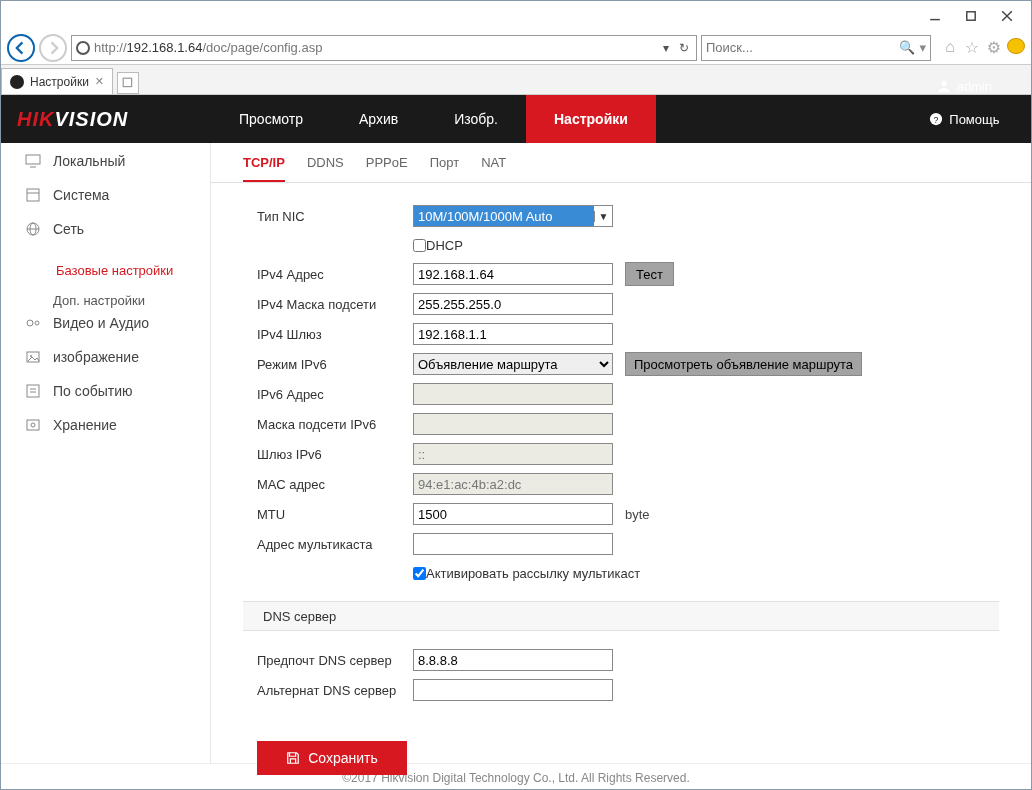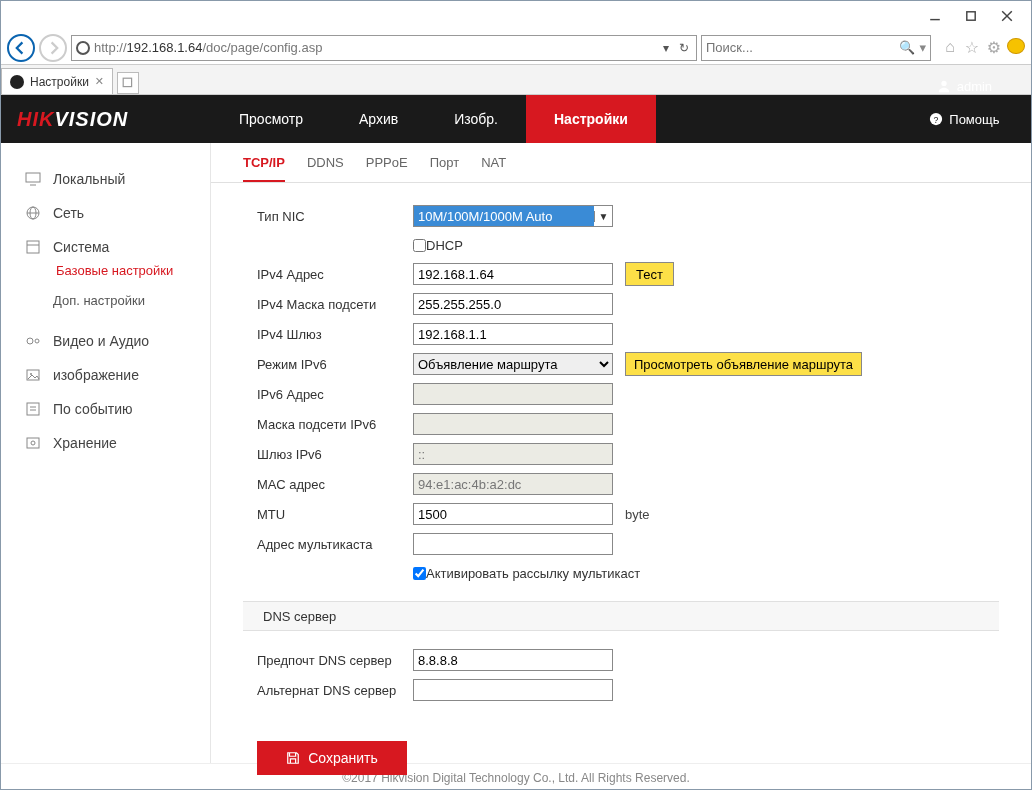--- a/index.html
+++ b/index.html
@@ -35,41 +35,41 @@
   .topnav { display:flex; height:100%; }
   .topnav-item { padding:15px 28px; display:flex; align-items:center; cursor:pointer; }
   .topnav-item.active { background:#d71820; font-weight:bold; }
   .top-right { margin-left:auto; display:flex; align-items:center; gap:18px; padding-right:18px; font-size:13px;flex-direction:column; }
   .top-right .item { display:flex; align-items:center; gap:6px; }
   .top-right svg { width:14px; height:14px; }
 
   
   .main { display:flex; height: calc(790px - 30px - 34px - 30px - 48px - 28px); }
   .sidebar { width:210px; border-right:1px solid #e6e6e6; padding-top:10px; }
-  .side-item { display:flex; align-items:flex-end; gap:12px; height:34px; padding-left:24px; font-size:14px; color:#444; cursor:pointer; }
+  .side-item { display:flex; align-items:flex-start; gap:12px; height:34px; padding-left:24px; font-size:14px; color:#444; cursor:pointer; }
   .side-item svg, .side-item .icon { width:16px; height:16px; color:#888; }
   .side-sub { padding-left:52px; height:30px; display:flex; align-items:center; font-size:13px; color:#555; }
   .side-sub.active { color:#d71820; border-left:3px solid #d71820; margin-left:-3px; padding-left:55px; }
 
   .content { flex:1; position:relative; }
   .subtabs { display:flex; gap:22px; padding:12px 32px 0; border-bottom:1px solid #e0e0e0; }
   .subtab { padding-bottom:10px; color:#666; font-size:13px; cursor:pointer; }
   .subtab.active { color:#d71820; border-bottom:2px solid #d71820; font-weight:bold; }
 
   .form { padding: 18px 32px 0 46px; }
   .row { display:flex; align-items:center; height:30px; margin-bottom:0; }
   .row .label { width:156px; font-size:13px; color:#333; }
   .row input[type=text] { width:200px; height:22px; border:1px solid #888; padding:0 4px; font-size:13px; }
   .row input[readonly] { background:#ebebe4; color:#777; }
   .row select { width:200px; height:22px; border:1px solid #888; font-size:13px; }
   .row .select-hl { width:200px; height:22px; border:1px solid #888; background:#fff; display:flex; align-items:center; }
   .row .select-hl .sel-text { flex:1; background:#3a8bd6; color:#fff; padding:0 4px; font-size:13px; height:100%; display:flex; align-items:center; }
   .row .select-hl .sel-arrow { width:18px; text-align:center; border-left:1px solid #888; font-size:10px; }
   .row .after { margin-left:12px; font-size:13px; color:#444; }
-  .row button.side { height:24px; padding:0 10px; border:1px solid #888; background:#fde047; font-size:13px; }
+  .row button.side { height:24px; padding:0 10px; border:1px solid #888; background:#a3a3a3; font-size:13px; }
   .checkbox-row { padding-left:156px; display:flex; align-items:center; height:28px; font-size:13px; }
 
   .section-head { height:30px; border:1px solid #e0e0e0; border-left:none; border-right:none; background:#f7f7f7; font-weight:normal; font-size:13px; display:flex; align-items:center; padding-left:20px; margin: 14px 0 14px -14px; }
 
   .save-btn { width:150px; height:34px; background:#d71820; color:#fff; border:none; font-size:14px; display:flex; align-items:center; justify-content:center; gap:8px; margin:36px 0; cursor:pointer; }
 
   .footer { height:28px; display:flex; align-items:center; justify-content:center; font-size:12px; color:#888; border-top:1px solid #eee; }
 </style>
 </head>
 <body>
@@ -178,32 +178,32 @@
   <div class="sidebar">
     <div class="side-item">
       <svg class="icon" viewBox="0 0 16 16">
           <rect x="1" y="2" width="14" height="9" fill="none" stroke="currentColor"></rect>
           <line x1="5" y1="14" x2="11" y2="14" stroke="currentColor"></line>
         </svg>
       <span>Локальный</span>
     </div>
     <div class="side-item">
       <svg class="icon" viewBox="0 0 16 16">
+          <rect x="2" y="2" width="12" height="12" fill="none" stroke="currentColor"></rect>
+          <line x1="2" y1="6" x2="14" y2="6" stroke="currentColor"></line>
+        </svg>
+      <span>Система</span>
+    </div>
+    <div class="side-item">
+      <svg class="icon" viewBox="0 0 16 16">
           <circle cx="8" cy="8" r="6" fill="none" stroke="currentColor"></circle>
           <ellipse cx="8" cy="8" rx="3" ry="6" fill="none" stroke="currentColor"></ellipse>
           <line x1="2" y1="8" x2="14" y2="8" stroke="currentColor"></line>
         </svg>
       <span>Сеть</span>
-    </div>
-    <div class="side-item">
-      <svg class="icon" viewBox="0 0 16 16">
-          <rect x="2" y="2" width="12" height="12" fill="none" stroke="currentColor"></rect>
-          <line x1="2" y1="6" x2="14" y2="6" stroke="currentColor"></line>
-        </svg>
-      <span>Система</span>
     </div>
     <div class="side-sub active">Базовые настройки</div>
     <div class="side-sub">Доп. настройки</div>
     <div class="side-item">
       <svg class="icon" viewBox="0 0 16 16">
           <circle cx="5" cy="8" r="3" fill="none" stroke="currentColor"></circle>
           <circle cx="12" cy="8" r="2" fill="none" stroke="currentColor"></circle>
         </svg>
       <span>Видео и Аудио</span>
     </div>

